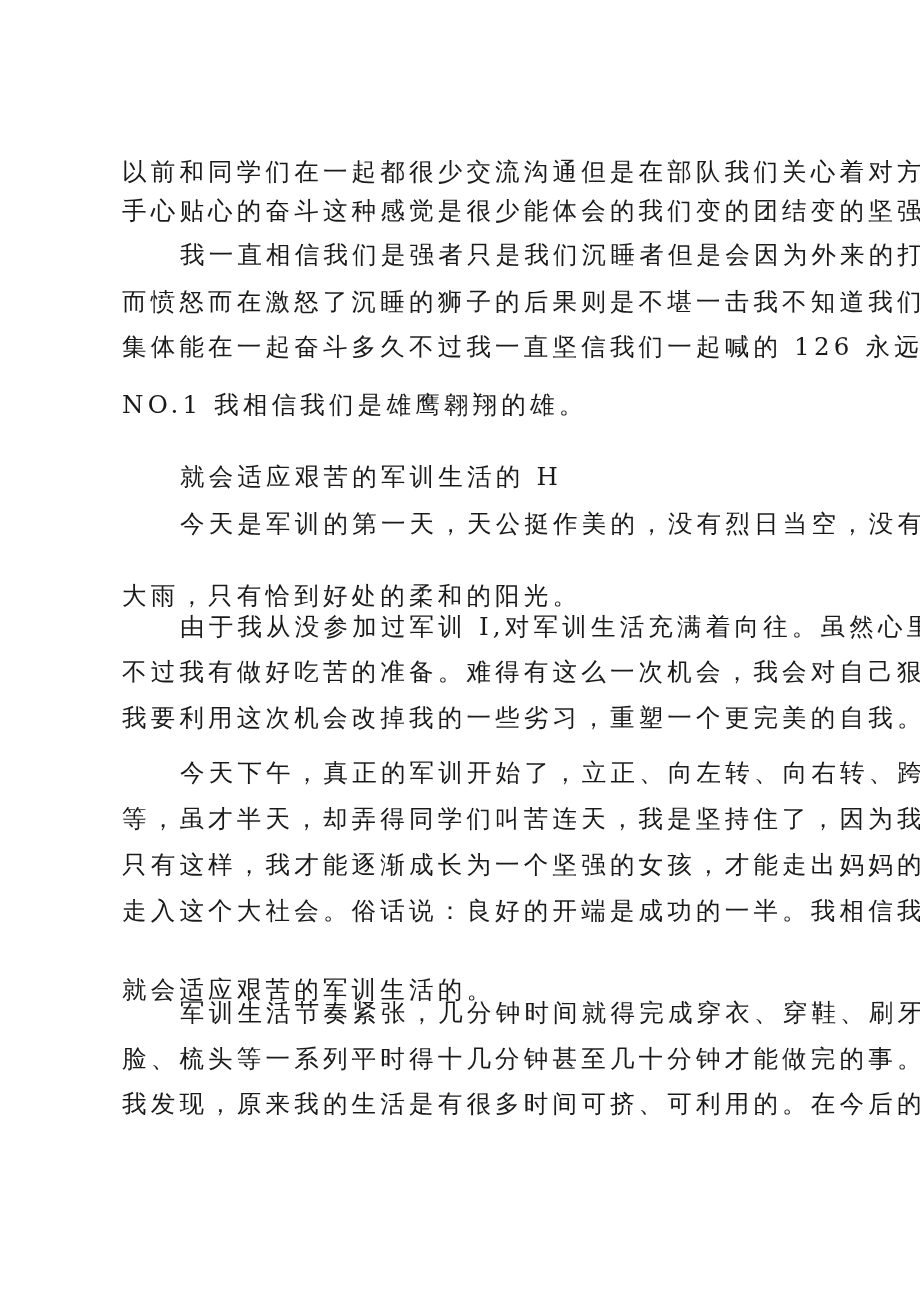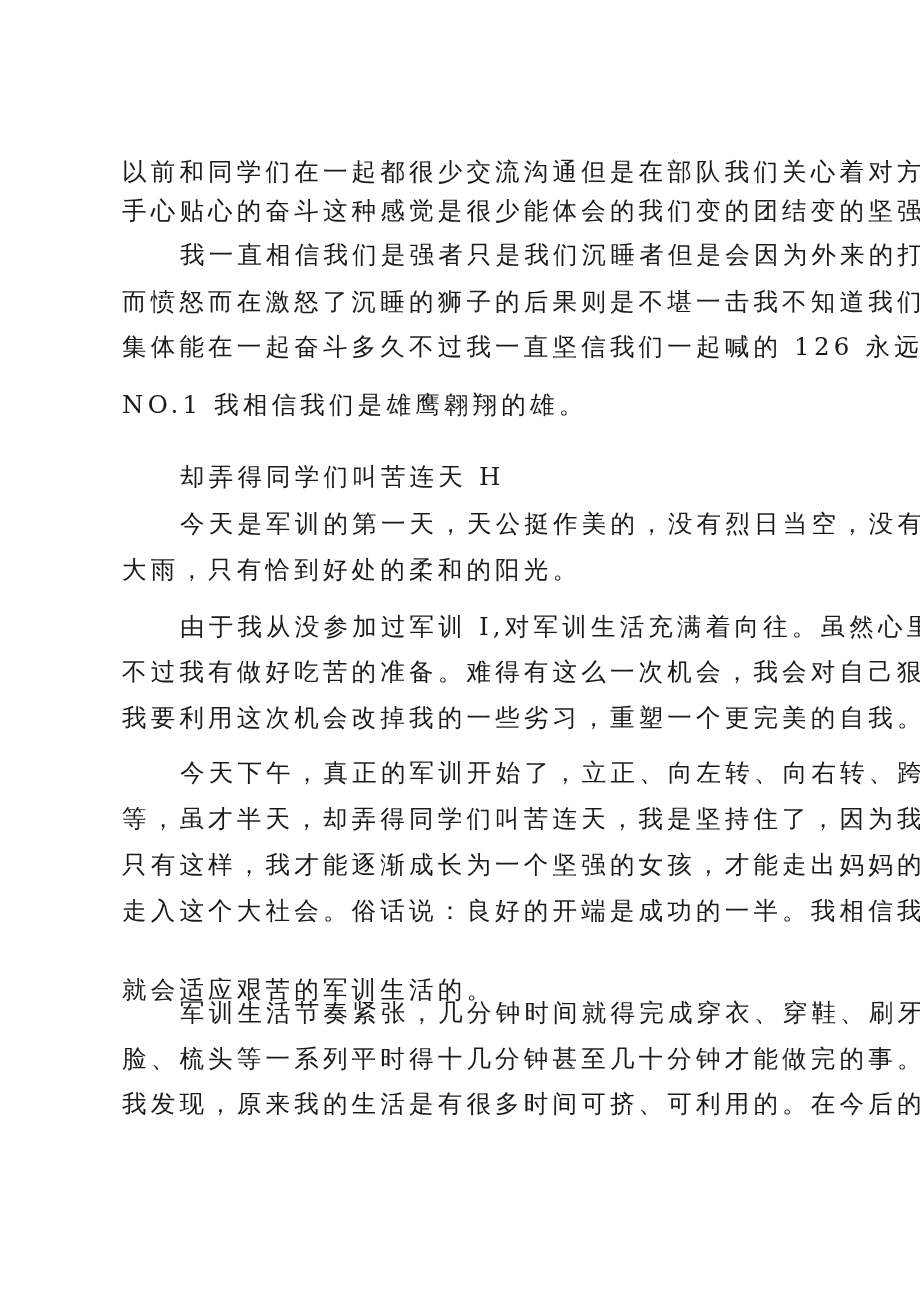--- a/index.html
+++ b/index.html
@@ -50,23 +50,23 @@
 </head>
 <body>
 
 <div class="page">
   <div class="line" style="top: 155px;">以前和同学们在一起都很少交流沟通但是在部队我们关心着对方手牵</div>
   <div class="line" style="top: 194px;">手心贴心的奋斗这种感觉是很少能体会的我们变的团结变的坚强。</div>
   <div class="line indent" style="top: 238px;">我一直相信我们是强者只是我们沉睡者但是会因为外来的打扰</div>
   <div class="line" style="top: 285px;">而愤怒而在激怒了沉睡的狮子的后果则是不堪一击我不知道我们这个</div>
   <div class="line" style="top: 330px;">集体能在一起奋斗多久不过我一直坚信我们一起喊的 126 永远是</div>
   <div class="line last" style="top: 388px;">NO.1 我相信我们是雄鹰翱翔的雄。</div>
-  <div class="line indent title" style="top: 460px;">却弄得同学们叫苦连天 H</div>
+  <div class="line indent title" style="top: 460px;">就会适应艰苦的军训生活的 H</div>
   <div class="line indent" style="top: 507px;">今天是军训的第一天，天公挺作美的，没有烈日当空，没有滂沱</div>
-  <div class="line last" style="top: 553px;">大雨，只有恰到好处的柔和的阳光。</div>
+  <div class="line last" style="top: 579px;">大雨，只有恰到好处的柔和的阳光。</div>
   <div class="line indent" style="top: 610px;">由于我从没参加过军训 I,对军训生活充满着向往。虽然心里没底，</div>
   <div class="line" style="top: 655px;">不过我有做好吃苦的准备。难得有这么一次机会，我会对自己狠一点，</div>
   <div class="line last" style="top: 701px;">我要利用这次机会改掉我的一些劣习，重塑一个更完美的自我。</div>
   <div class="line indent" style="top: 756px;">今天下午，真正的军训开始了，立正、向左转、向右转、跨立等</div>
   <div class="line" style="top: 802px;">等，虽才半天，却弄得同学们叫苦连天，我是坚持住了，因为我知道：</div>
   <div class="line" style="top: 848px;">只有这样，我才能逐渐成长为一个坚强的女孩，才能走出妈妈的呵护，</div>
   <div class="line" style="top: 894px;">走入这个大社会。俗话说：良好的开端是成功的一半。我相信我很快</div>
   <div class="line last" style="top: 940px; margin-top: 33px;">就会适应艰苦的军训生活的。</div>
   <div class="line indent" style="top: 996px;">军训生活节奏紧张，几分钟时间就得完成穿衣、穿鞋、刷牙、洗</div>
   <div class="line" style="top: 1042px;">脸、梳头等一系列平时得十几分钟甚至几十分钟才能做完的事。这让</div>

